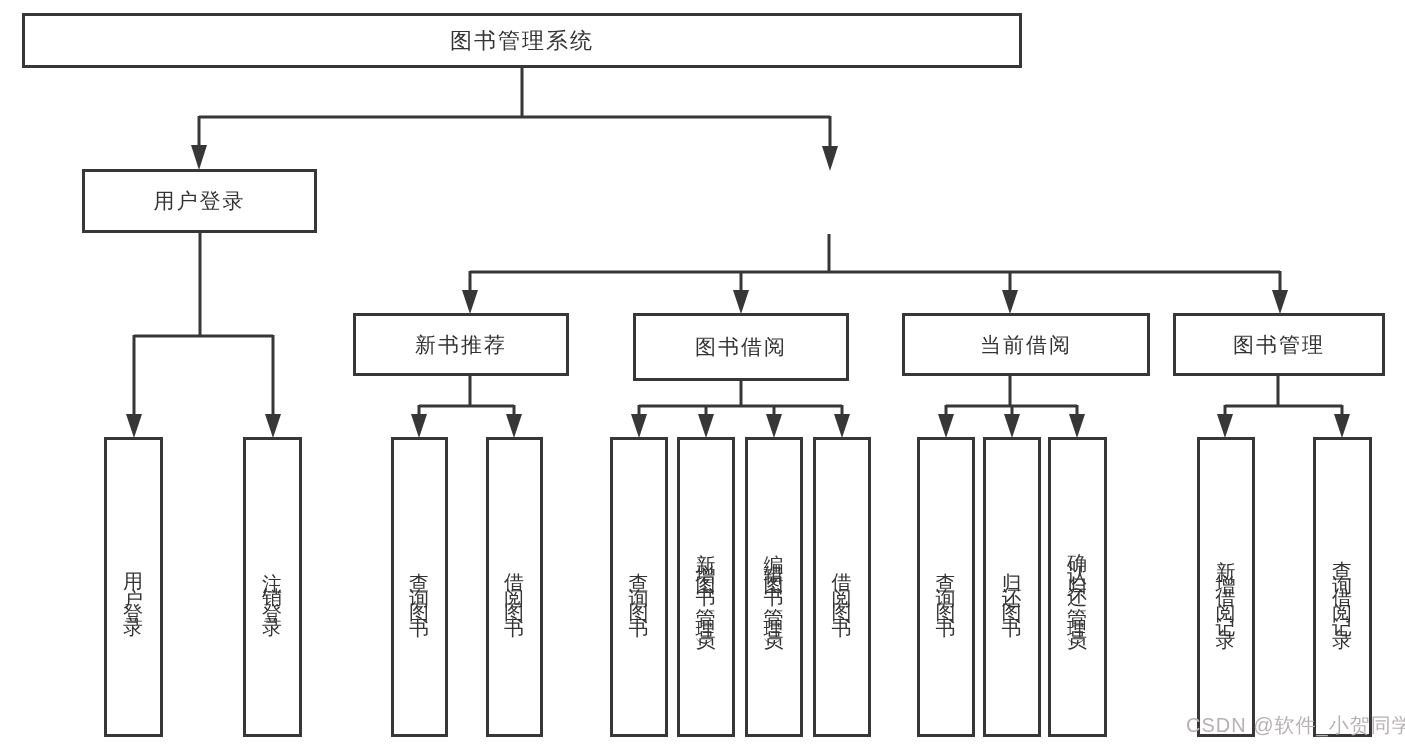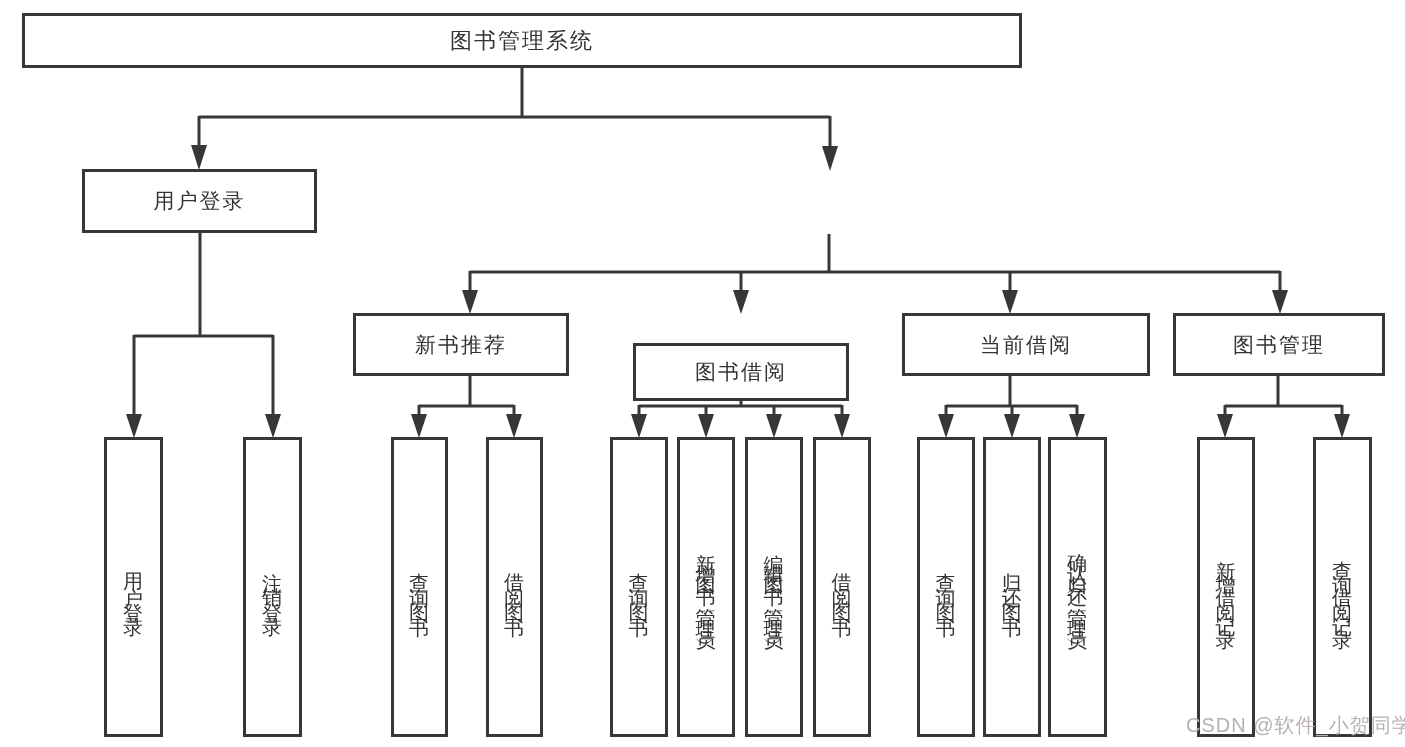--- a/index.html
+++ b/index.html
@@ -120,21 +120,21 @@
     <span class="h-label">图书管理系统</span>
   </div>
 
   <div class="box" style="left:82px;top:169px;width:235px;height:64px;">
     <span class="h-label">用户登录</span>
   </div>
 
   <div class="box" style="left:353px;top:313px;width:216px;height:63px;">
     <span class="h-label">新书推荐</span>
   </div>
-  <div class="box" style="left:633px;top:313px;width:216px;height:58px;margin-top:30px;">
+  <div class="box" style="left:633px;top:313px;width:216px;height:68px;">
     <span class="h-label">图书借阅</span>
   </div>
   <div class="box" style="left:902px;top:313px;width:248px;height:63px;">
     <span class="h-label">当前借阅</span>
   </div>
   <div class="box" style="left:1173px;top:313px;width:212px;height:63px;">
     <span class="h-label">图书管理</span>
   </div>
 
   <div class="box leaf" style="left:104px;top:437px;width:59px;height:300px;">

